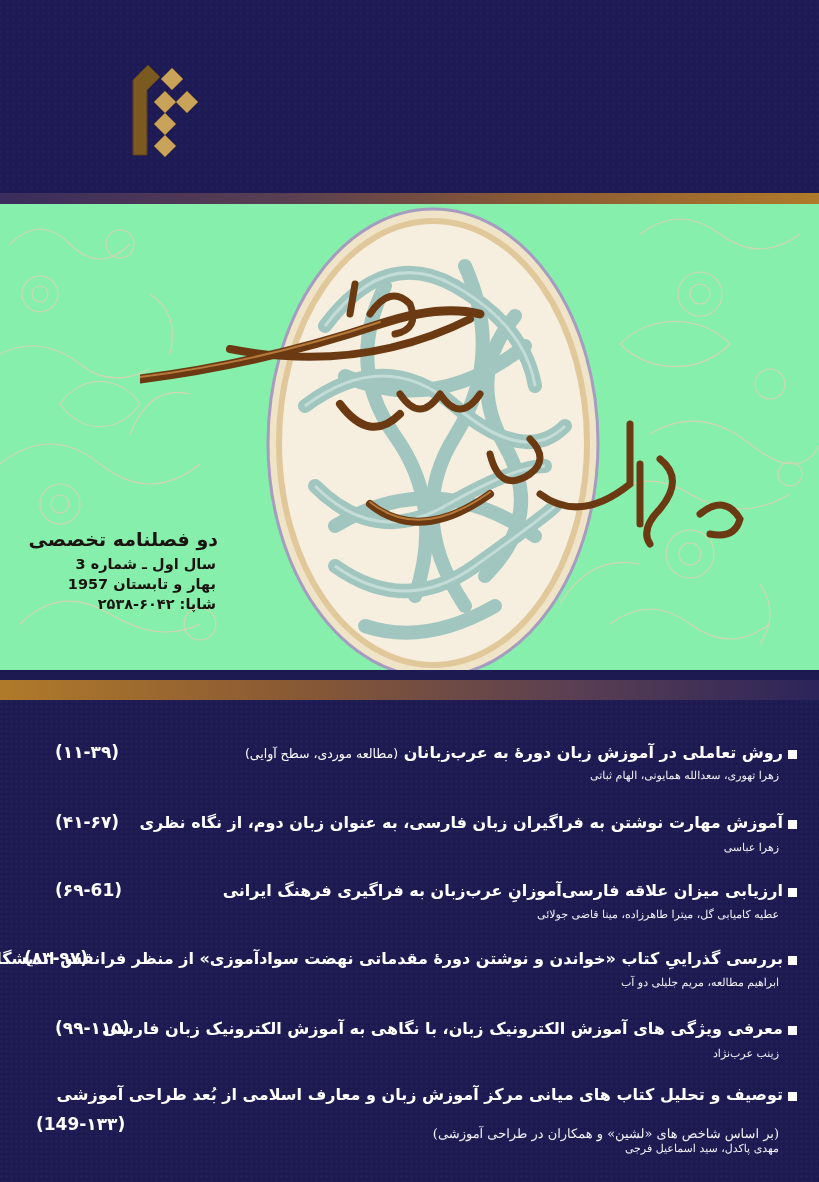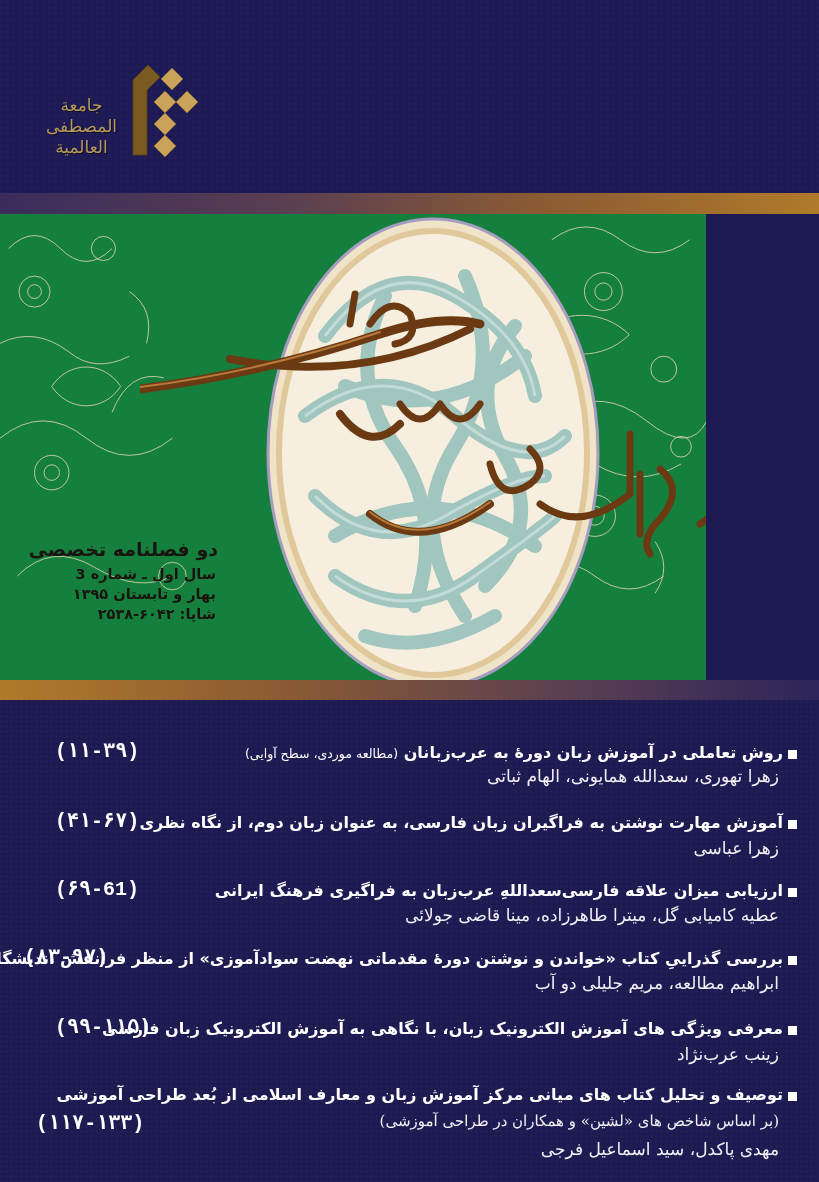--- a/index.html
+++ b/index.html
@@ -23,22 +23,22 @@
     color: #b99a58; font-family: "DejaVu Serif", serif; font-size: 17px; line-height: 21px;
     text-align: center; direction: rtl;
     text-shadow: 1px 1px 0 #0d0b2b;
   }
   .logo-text div { white-space: nowrap; }
   .stripe-top {
     position: absolute; left: 0; top: 193px; width: 819px; height: 21px;
     background: linear-gradient(to right, #3a2c5c 0%, #5a3f52 35%, #8a5a34 65%, #b07a2a 100%);
   }
   .cream {
-    position: absolute; left: 0; top: 214px; width: 706px; height: 466px;
-    background: #15803d;
+    position: absolute; left: 0; top: 204px; width: 819px; height: 466px;
+    background: #86efac;
     overflow: hidden;
   }
   .floral { position: absolute; inset: 0; }
   .medallion {
     position: absolute; left: 265px; top: 2px; width: 336px; height: 474px;
   }
   .title-art {
     position: absolute; left: 140px; top: 40px; width: 610px; height: 320px;
   }
   .sub-block {
@@ -63,48 +63,43 @@
   .entry .bullet {
     position: absolute; right: 22px; width: 9px; height: 9px; background: #ffffff;
   }
   .entry .title {
     position: absolute; right: 36px; direction: rtl; text-align: right;
     font-size: 16px; font-weight: bold; white-space: nowrap; line-height: 22px;
   }
   .entry .title .note { font-size: 12.5px; font-weight: normal; }
   .entry .authors {
     position: absolute; right: 40px; direction: rtl; text-align: right;
-    font-size: 17px; white-space: nowrap; line-height: 18px; color: #f2f2f6;
+    font-size: 11px; white-space: nowrap; line-height: 18px; color: #f2f2f6;
     font-family: "DejaVu Serif", serif;
   }
   .entry .pages {
-    position: absolute; direction: ltr; font-size: 20px; font-weight: bold; white-space: nowrap; line-height: 20px; font-family: Liberation Mono, monospace;
+    position: absolute; direction: ltr; font-size: 17px; font-weight: bold; white-space: nowrap; line-height: 20px;
   }
 </style>
 </head>
 <body>
 
 <div class="top-band">
   <svg class="logo" viewBox="0 0 185 110">
 
     <polygon points="113,25 128,10 140,22 127,35 127,100 113,100" fill="#7b5a22" stroke="#5a4016" stroke-width="1"></polygon>
 
     <g fill="#c9a35a" stroke="#8a6a30" stroke-width="0.8">
       <polygon points="152,13 163,24 152,35 141,24"></polygon>
       <polygon points="145,36 156,47 145,58 134,47"></polygon>
       <polygon points="167,36 178,47 167,58 156,47"></polygon>
       <polygon points="145,58 156,69 145,80 134,69"></polygon>
       <polygon points="145,80 156,91 145,102 134,91"></polygon>
     </g>
   </svg>
-  <div class="logo-text">
-    <div>جامعة</div>
-    <div>المصطفی</div>
-    <div>العالمیة</div>
-  </div>
 </div>
 
 <div class="stripe-top"></div>
 
 <div class="cream">
   <svg class="floral" viewBox="0 0 819 466" preserveAspectRatio="none">
     <g fill="none" stroke="#ddd3b0" stroke-width="1.1" opacity="0.9">
       <path d="M10,40 q30,-30 60,0 t60,0"></path>
         <circle cx="40" cy="90" r="18"></circle>
         <circle cx="40" cy="90" r="8"></circle>
@@ -173,21 +168,21 @@
     <g fill="none" stroke="#c98a45" stroke-width="2" stroke-linecap="round" opacity="0.8">
       <path d="M0,133 q120,-15 240,-55"></path>
       <path d="M230,258 q50,40 120,-10"></path>
     </g>
     <title>مطالعات آموزش زبان فارسی</title>
   </svg>
 
   <div class="sub-block">
     <div class="kind">دو فصلنامه تخصصی</div>
     <div class="line" style="top:28px">سال اول ـ شماره 3</div>
-    <div class="line" style="top:48px">بهار و تابستان ۱۳۹۵</div>
+    <div class="line" style="top:48px">بهار و تابستان 1957</div>
     <div class="line" style="top:68px">شاپا: ۶۰۴۲-۲۵۳۸</div>
   </div>
 </div>
 
 <div class="stripe-bottom"></div>
 
 <div class="toc">
 
   <div class="entry" style="top:42px">
     <span class="bullet" style="top:8px"></span>
@@ -201,21 +196,21 @@
 
   <div class="entry" style="top:112px">
     <span class="bullet" style="top:8px"></span>
     <div class="title" style="top:0">آموزش مهارت نوشتن به فراگیران زبان فارسی، به عنوان زبان دوم، از نگاه نظری</div>
     <div class="authors" style="top:27px">زهرا عباسی</div>
     <div class="pages" style="left:55px; top:0">(۴۱-۶۷)</div>
   </div>
 
   <div class="entry" style="top:180px">
     <span class="bullet" style="top:8px"></span>
-    <div class="title" style="top:0">ارزیابی میزان علاقه فارسی‌سعداللهِ عرب‌زبان به فراگیری فرهنگ ایرانی</div>
+    <div class="title" style="top:0">ارزیابی میزان علاقه فارسی‌آموزانِ عرب‌زبان به فراگیری فرهنگ ایرانی</div>
     <div class="authors" style="top:26px">عطیه کامیابی گل، میترا طاهرزاده، مینا قاضی جولائی</div>
     <div class="pages" style="left:55px; top:0">(۶۹-61)</div>
   </div>
 
   <div class="entry" style="top:248px">
     <span class="bullet" style="top:8px"></span>
     <div class="title" style="top:0">بررسی گذراییِ کتاب «خواندن و نوشتن دورۀ مقدماتی نهضت سوادآموزی» از منظر فرانقش اندیشگانی</div>
     <div class="authors" style="top:26px">ابراهیم مطالعه، مریم جلیلی دو آب</div>
     <div class="pages" style="left:24px; top:0">(۸۳-۹۷)</div>
   </div>
@@ -223,18 +218,18 @@
   <div class="entry" style="top:318px">
     <span class="bullet" style="top:8px"></span>
     <div class="title" style="top:0">معرفی ویژگی های آموزش الکترونیک زبان، با نگاهی به آموزش الکترونیک زبان فارسی</div>
     <div class="authors" style="top:27px">زینب عرب‌نژاد</div>
     <div class="pages" style="left:55px; top:0">(۹۹-۱۱۵)</div>
   </div>
 
   <div class="entry" style="top:384px">
     <span class="bullet" style="top:8px"></span>
     <div class="title" style="top:0">توصیف و تحلیل کتاب های میانی مرکز آموزش زبان و معارف اسلامی از بُعد طراحی آموزشی</div>
-    <div class="authors" style="top:28px; font-size:15px">(بر اساس شاخص های «لشین» و همکاران در طراحی آموزشی)</div>
+    <div class="authors" style="top:41px; font-size:13px">(بر اساس شاخص های «لشین» و همکاران در طراحی آموزشی)</div>
     <div class="authors" style="top:56px">مهدی پاکدل، سید اسماعیل فرجی</div>
-    <div class="pages" style="left:36px; top:30px">(۱۱۷-۱۳۳)</div>
+    <div class="pages" style="left:36px; top:30px">(149-۱۳۳)</div>
   </div>
 
 </div>
 
 </body></html>

